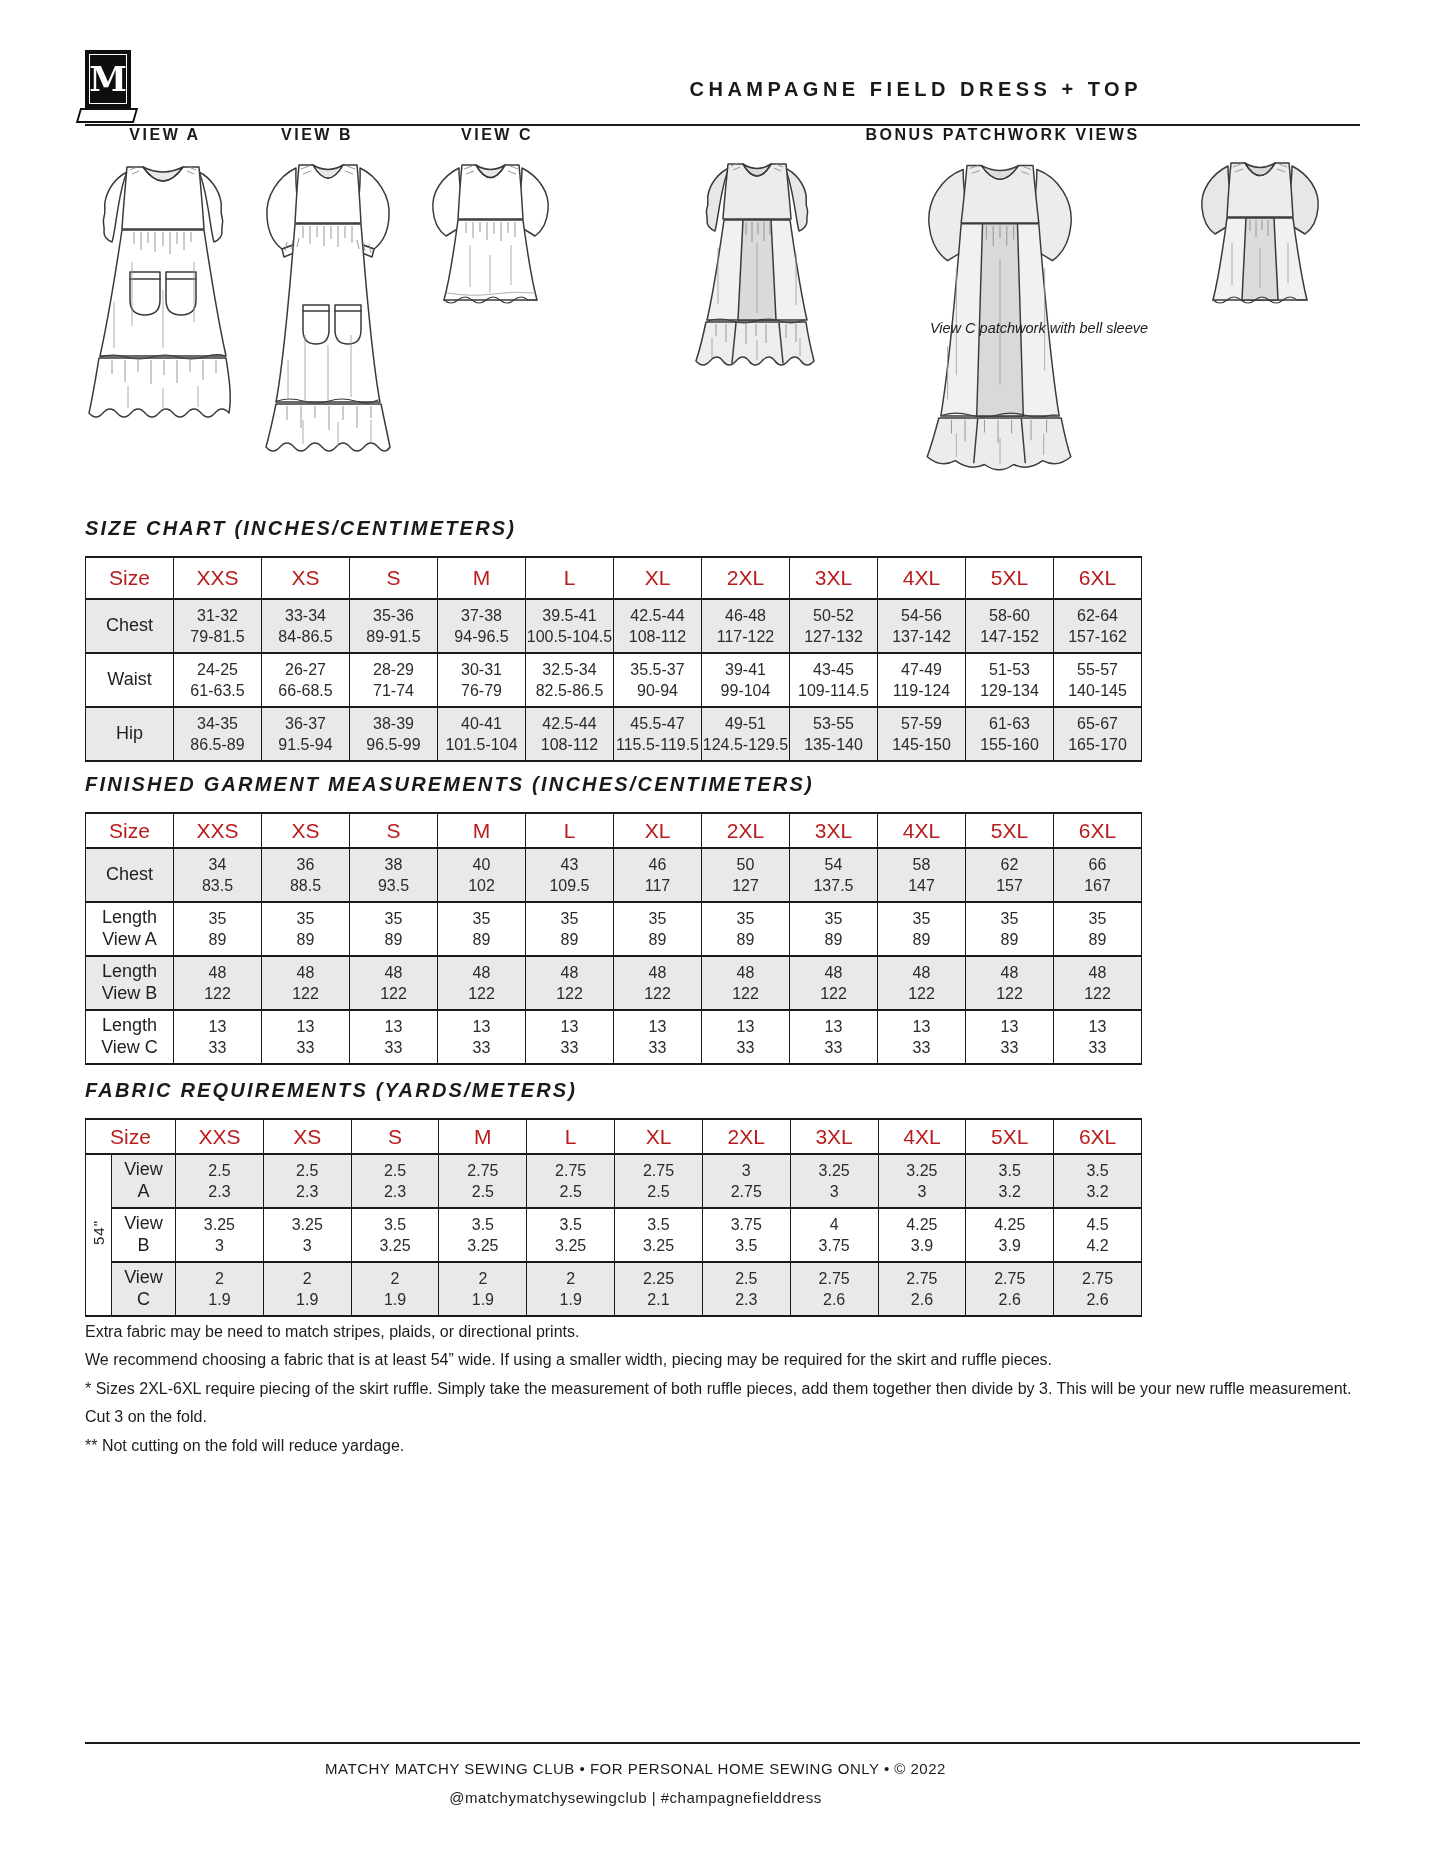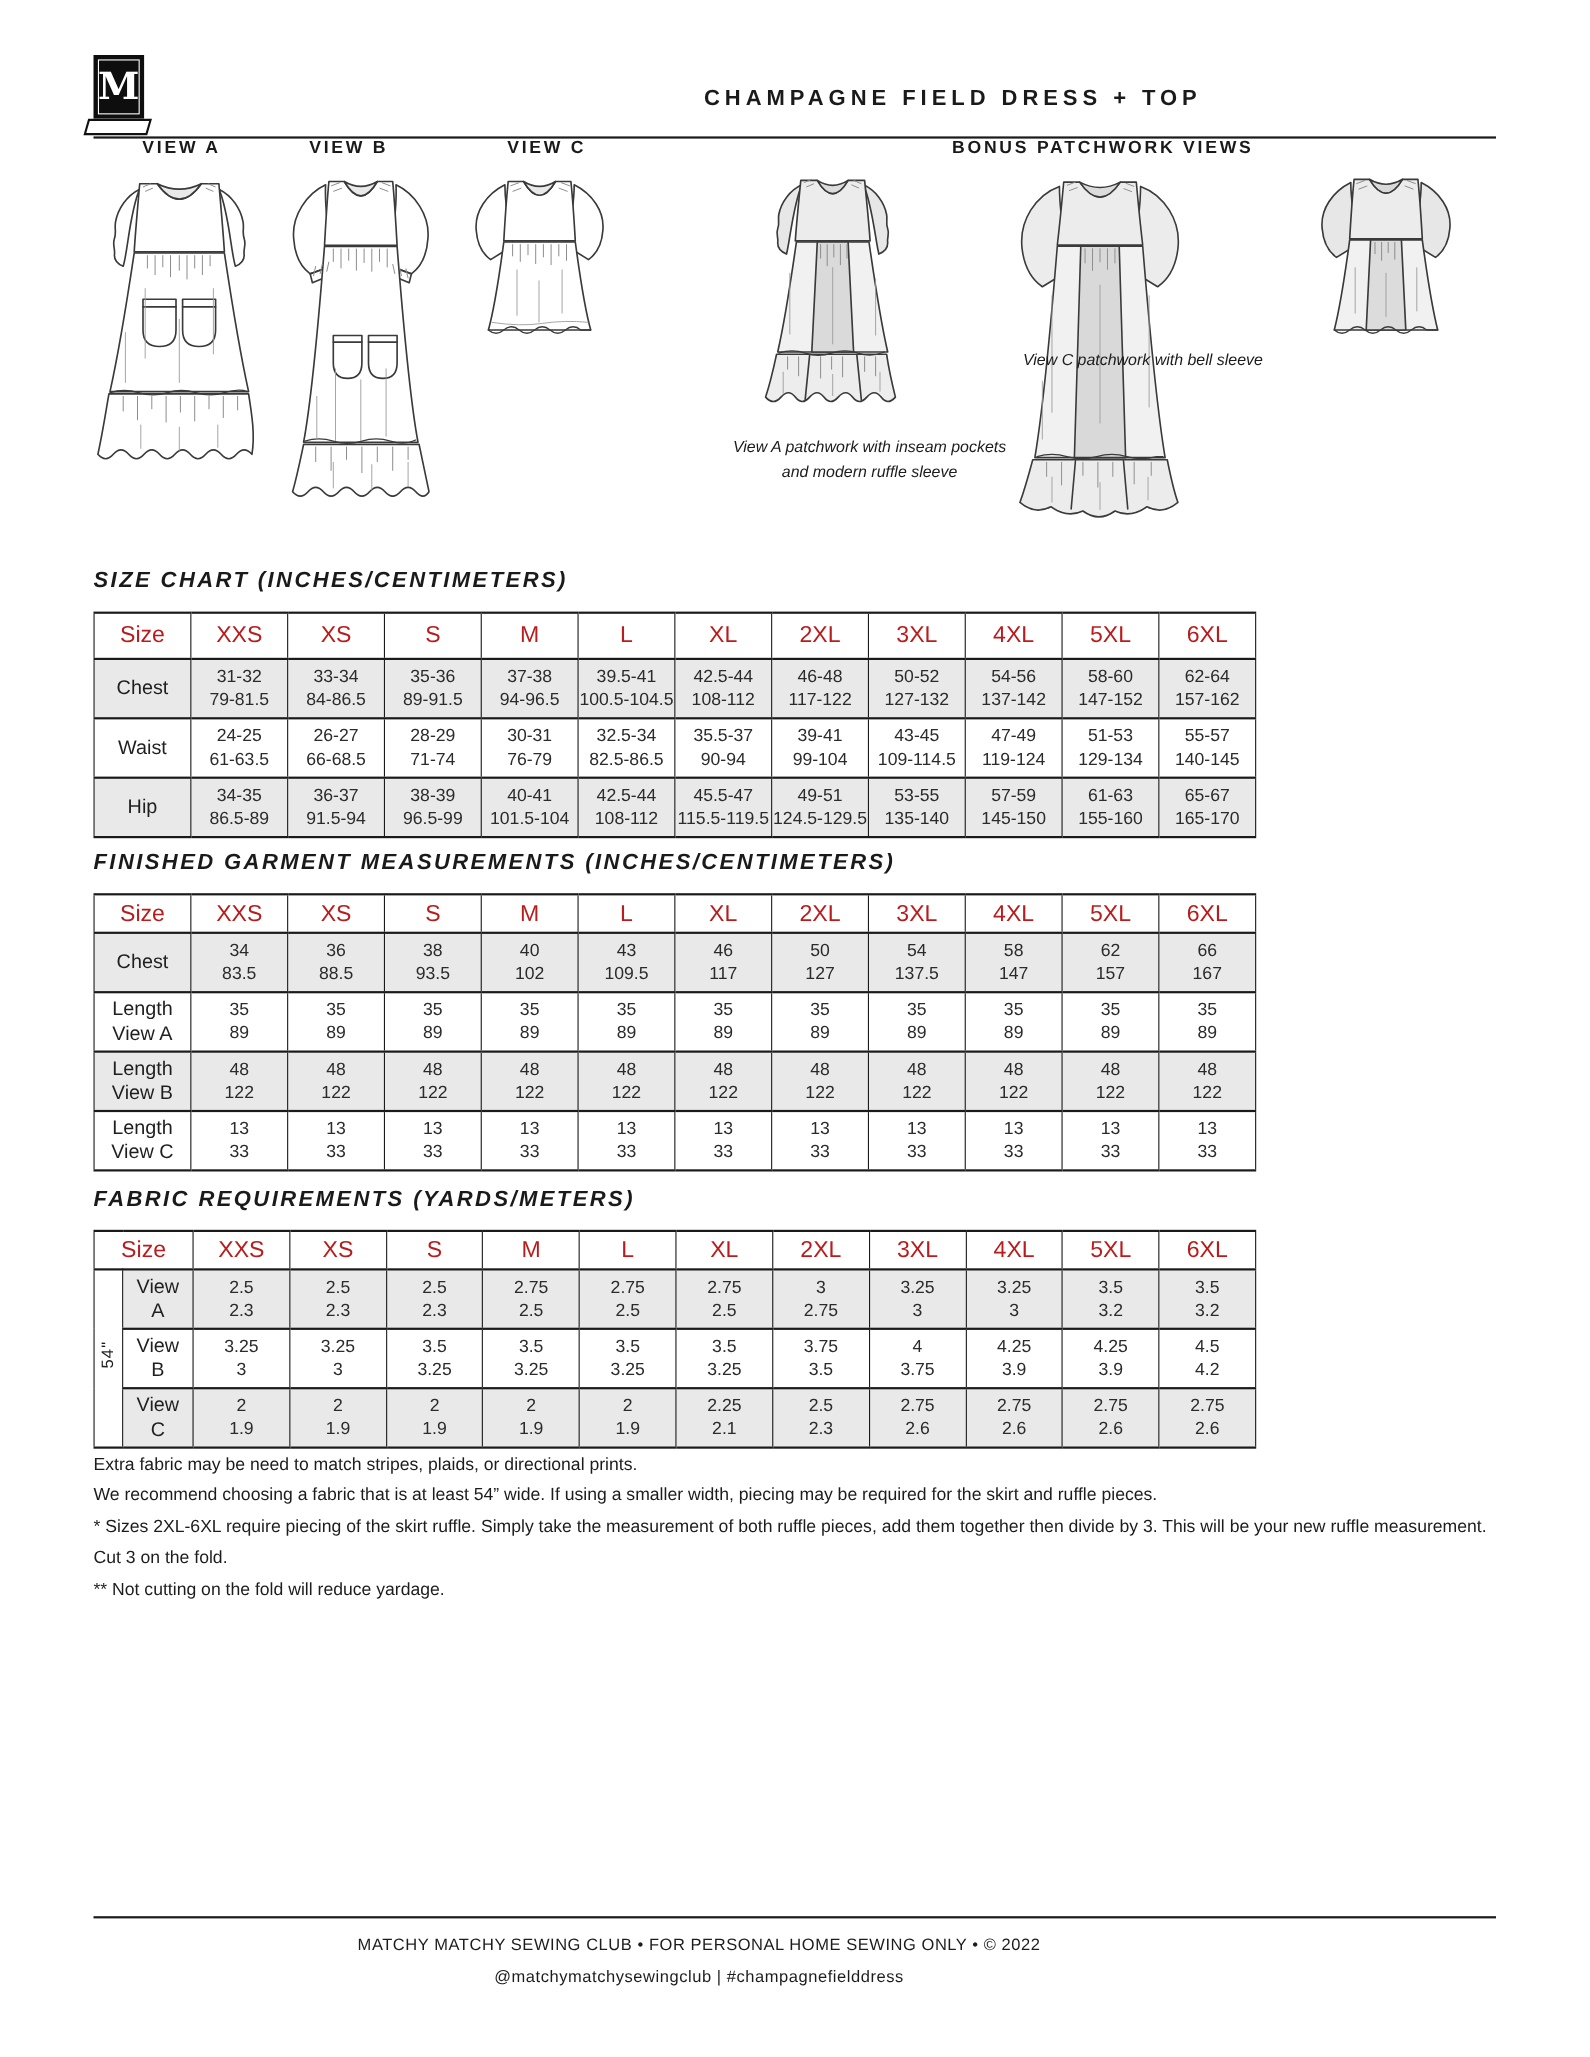--- a/index.html
+++ b/index.html
@@ -6,21 +6,21 @@
   .page{
     position:relative;width:1445px;height:1870px;background:#fff;
     font-family:"Liberation Sans",sans-serif;color:#1a1a1a;overflow:hidden;
   }
   
   .logo{position:absolute;left:85px;top:50px;width:58px;}
   .logo-box{width:46px;height:58px;background:#0e0e0e;display:flex;align-items:center;justify-content:center;position:relative;}
   .logo-box::after{content:"";position:absolute;inset:4px;border:1.5px solid #fff;}
   .logo-m{font-family:"DejaVu Serif",serif;font-size:34px;font-weight:bold;color:#fff;line-height:1;position:relative;z-index:1;}
   .logo-base{width:54px;height:11px;background:#fff;border:2px solid #111;transform:skewX(-16deg);margin-left:-7px;}
-  .page-title{position:absolute;top:78px;left:640px;width:502px;text-align:left;
+  .page-title{position:absolute;top:78px;left:640px;width:502px;text-align:right;
     font-size:20px;font-weight:bold;letter-spacing:4.5px;white-space:nowrap;}
   .header-rule{position:absolute;left:85px;top:124px;width:1275px;height:2px;background:#1a1a1a;}
   
   .view-label{position:absolute;top:126px;font-size:16px;font-weight:bold;letter-spacing:2.5px;text-align:center;}
   .caption{position:absolute;font-style:italic;font-size:14.5px;line-height:1.6;text-align:center;color:#1c1c1c;}
   .ill{position:absolute;}
   
   .section-heading{position:absolute;left:85px;font-size:20px;font-weight:bold;letter-spacing:2.2px;white-space:nowrap;font-style:italic;}
   
   .tbl-wrap{position:absolute;left:85px;}
@@ -188,24 +188,20 @@
     </g>
     <g class="gath">
       <path d="M90,72 v11 M96,72 v17 M102,72 v10 M108,72 v16"></path>
       <path d="M73,19 l8,-3 M75,24 l8,-3 M119,16 l8,3 M117,21 l8,3"></path>
     </g>
     <g class="drape">
       <path d="M72,95 v42 M100,100 v40 M128,95 v40"></path>
     </g>
   </svg>
 
-  <div class="caption" style="left:618px;top:396px;width:345px;">
-    <div>View A patchwork with inseam pockets</div>
-    <div>and modern ruffle sleeve</div>
-  </div>
   <div class="caption" style="left:928px;top:317px;width:222px;">View C patchwork with bell sleeve</div>
 
   <div class="section-heading" style="top:517px;">SIZE CHART (INCHES/CENTIMETERS)</div>
   <div class="tbl-wrap" style="top:556px;">
     <table class="chart t1">
       <colgroup>
           <col style="width:88px">
           <col span="11">
         </colgroup>
       <thead>

